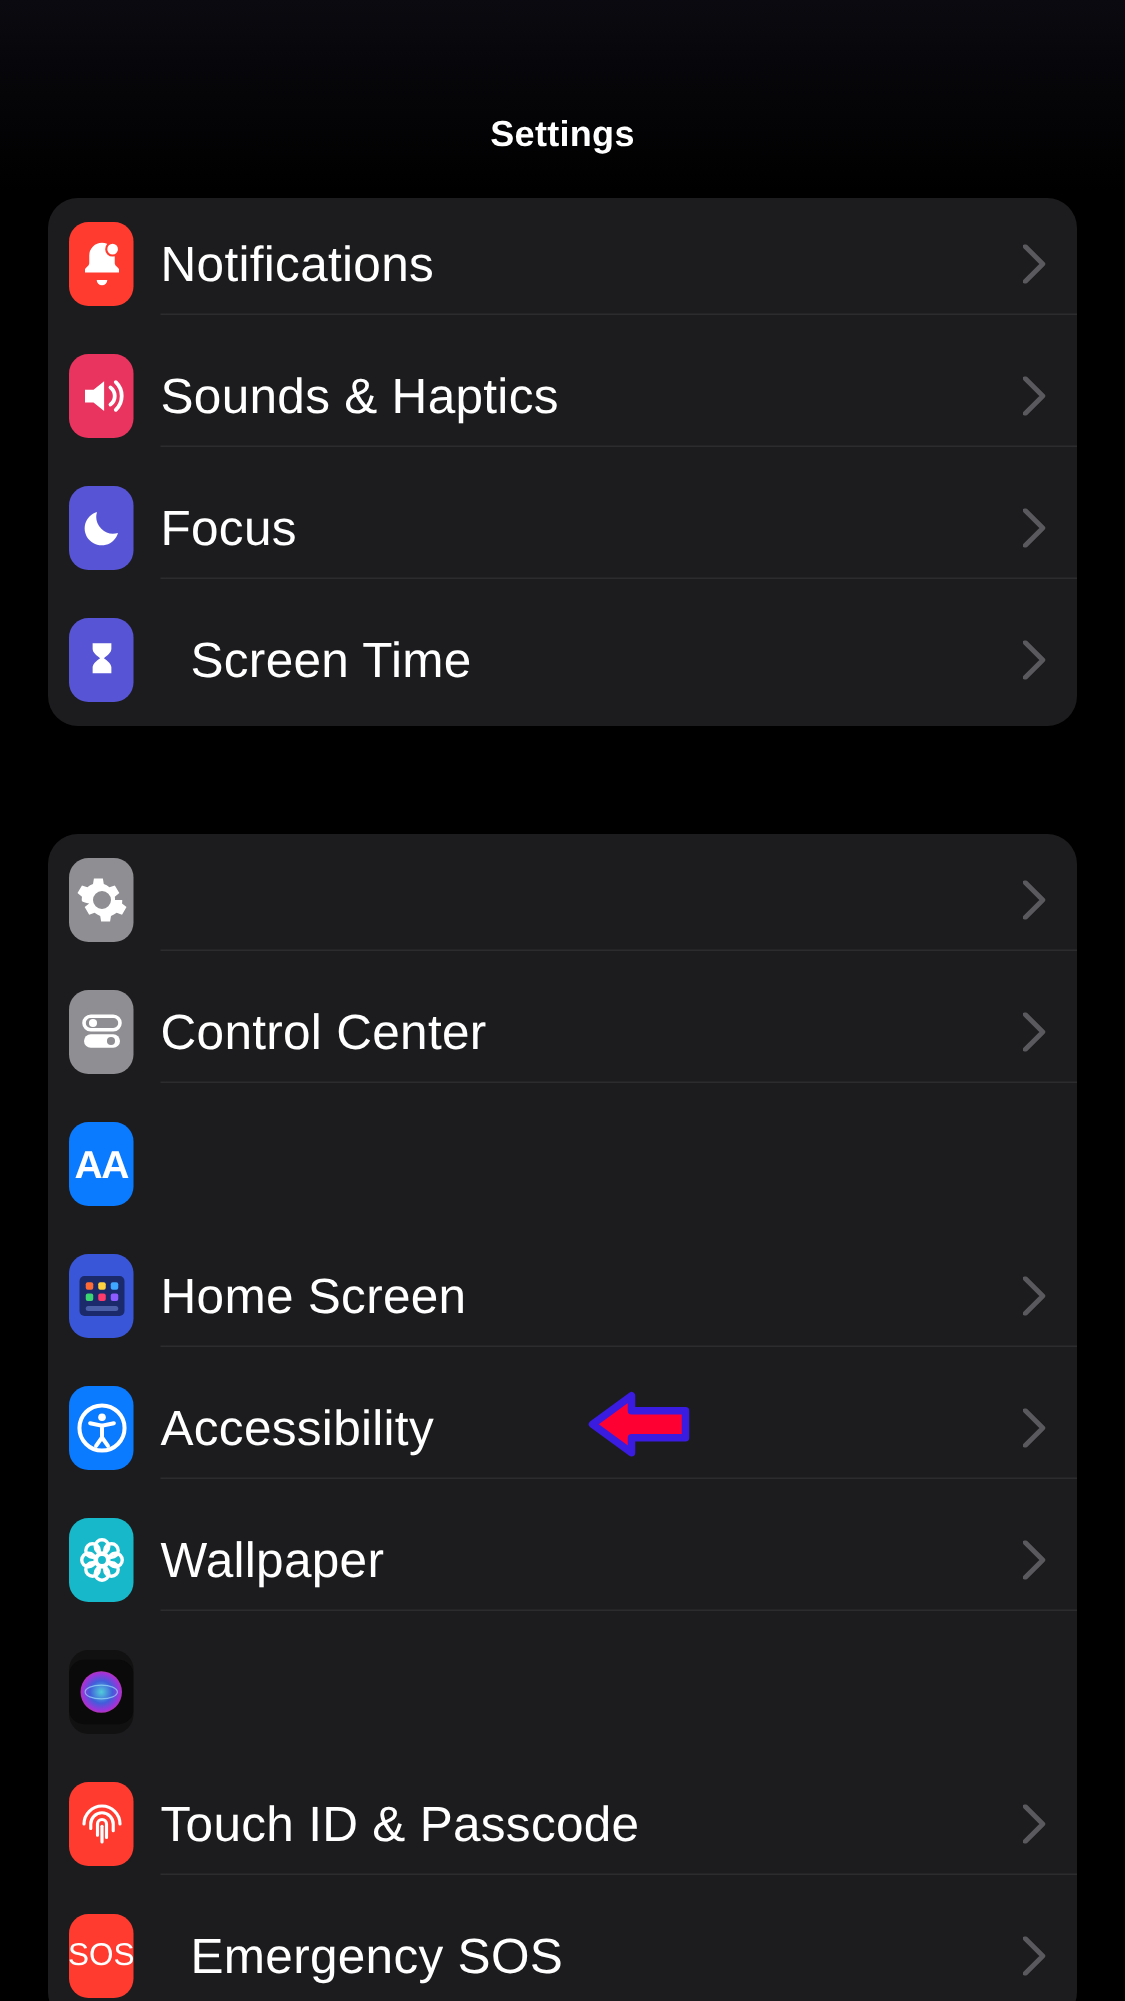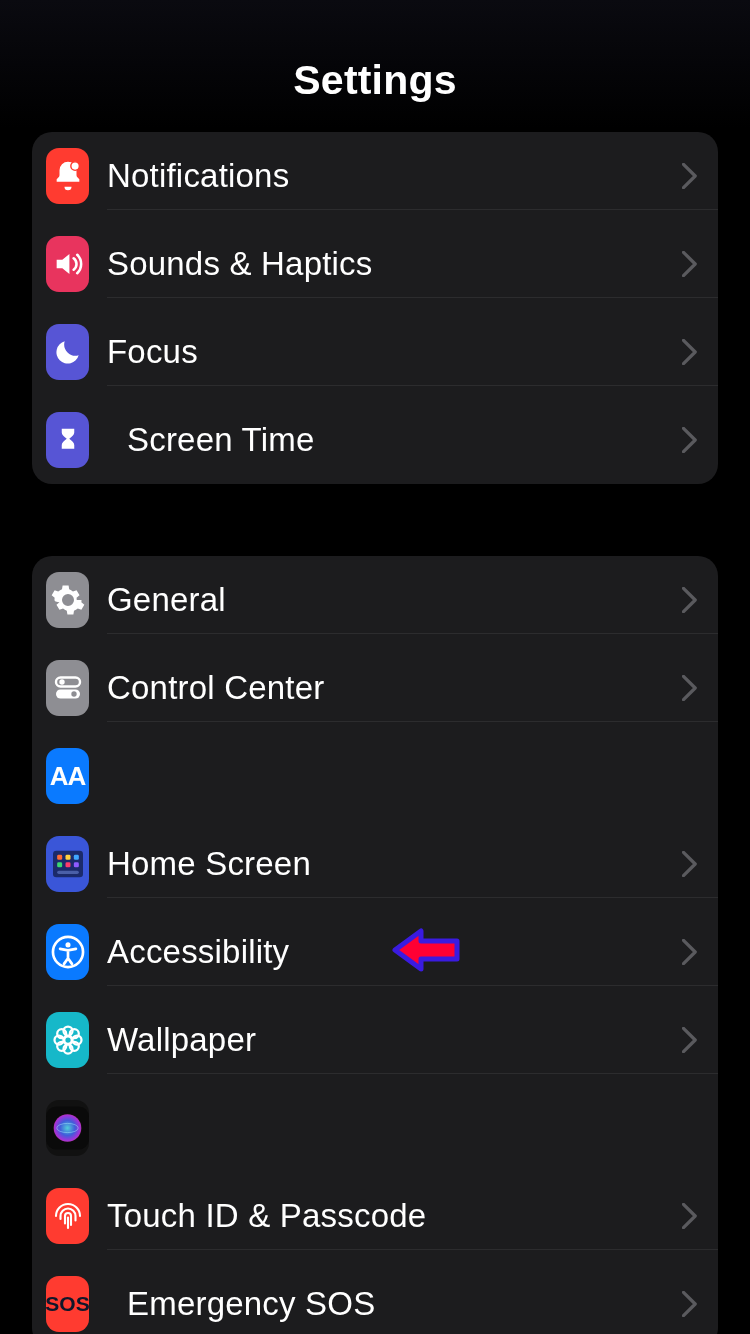--- a/index.html
+++ b/index.html
@@ -13,21 +13,21 @@
   }
   .header {
     height: 128px;
     display: flex;
     align-items: flex-end;
     justify-content: center;
     padding-bottom: 24px;
     background: linear-gradient(to bottom, #0a0a10, #000000);
   }
   .header h1 {
-    font-size: 41px;
+    font-size: 24px;
     font-weight: 700;
     letter-spacing: 0.2px;
   }
   .section {
     margin: 0 32px 72px 32px;
     background: #1c1c1e;
     border-radius: 20px;
     overflow: hidden;
   }
   .section.first { margin-top: 4px; margin-bottom: 72px; }
@@ -158,21 +158,20 @@
 
 <div class="section">
 
   <div class="row">
     <div class="icon-box" style="background:#8e8e93">
       <svg viewBox="0 0 24 24" width="36" height="36" fill="white">
           <path d="M12 8a4 4 0 1 0 0 8 4 4 0 0 0 0-8zm9 4c0 .5 0 1-.1 1.5l2 1.6-2 3.4-2.4-.8c-.8.6-1.6 1.1-2.5 1.4l-.4 2.5h-4l-.4-2.5c-.9-.3-1.7-.8-2.5-1.4l-2.4.8-2-3.4 2-1.6C3.1 13 3 12.5 3 12s0-1 .1-1.5l-2-1.6 2-3.4 2.4.8c.8-.6 1.6-1.1 2.5-1.4L8.4 2.4h4l.4 2.5c.9.3 1.7.8 2.5 1.4l2.4-.8 2 3.4-2 1.6c.1.5.1 1 .1 1.5z"></path>
         </svg>
     </div>
     <div class="label-area">
-      <span class="row-label">General</span>
       <span class="chevron">
           <svg viewBox="0 0 12 20">
             <path d="M1 1l9 9-9 9" stroke="currentColor" stroke-width="2.5" fill="none" stroke-linecap="round" stroke-linejoin="round"></path>
           </svg>
         </span>
     </div>
   </div>
 
   <div class="row">
     <div class="icon-box" style="background:#8e8e93">
@@ -301,21 +300,21 @@
       <span class="chevron">
           <svg viewBox="0 0 12 20">
             <path d="M1 1l9 9-9 9" stroke="currentColor" stroke-width="2.5" fill="none" stroke-linecap="round" stroke-linejoin="round"></path>
           </svg>
         </span>
     </div>
   </div>
 
   <div class="row last">
     <div class="icon-box" style="background:#ff3b30">
-      <span style="color:#0f172a;font-weight:700;font-size:21px;letter-spacing:0;">SOS</span>
+      <span style="color:#ffffff;font-weight:400;font-size:21px;letter-spacing:0;">SOS</span>
     </div>
     <div class="label-area">
       <span class="row-label">Emergency SOS</span>
       <span class="chevron">
           <svg viewBox="0 0 12 20">
             <path d="M1 1l9 9-9 9" stroke="currentColor" stroke-width="2.5" fill="none" stroke-linecap="round" stroke-linejoin="round"></path>
           </svg>
         </span>
     </div>
   </div>

